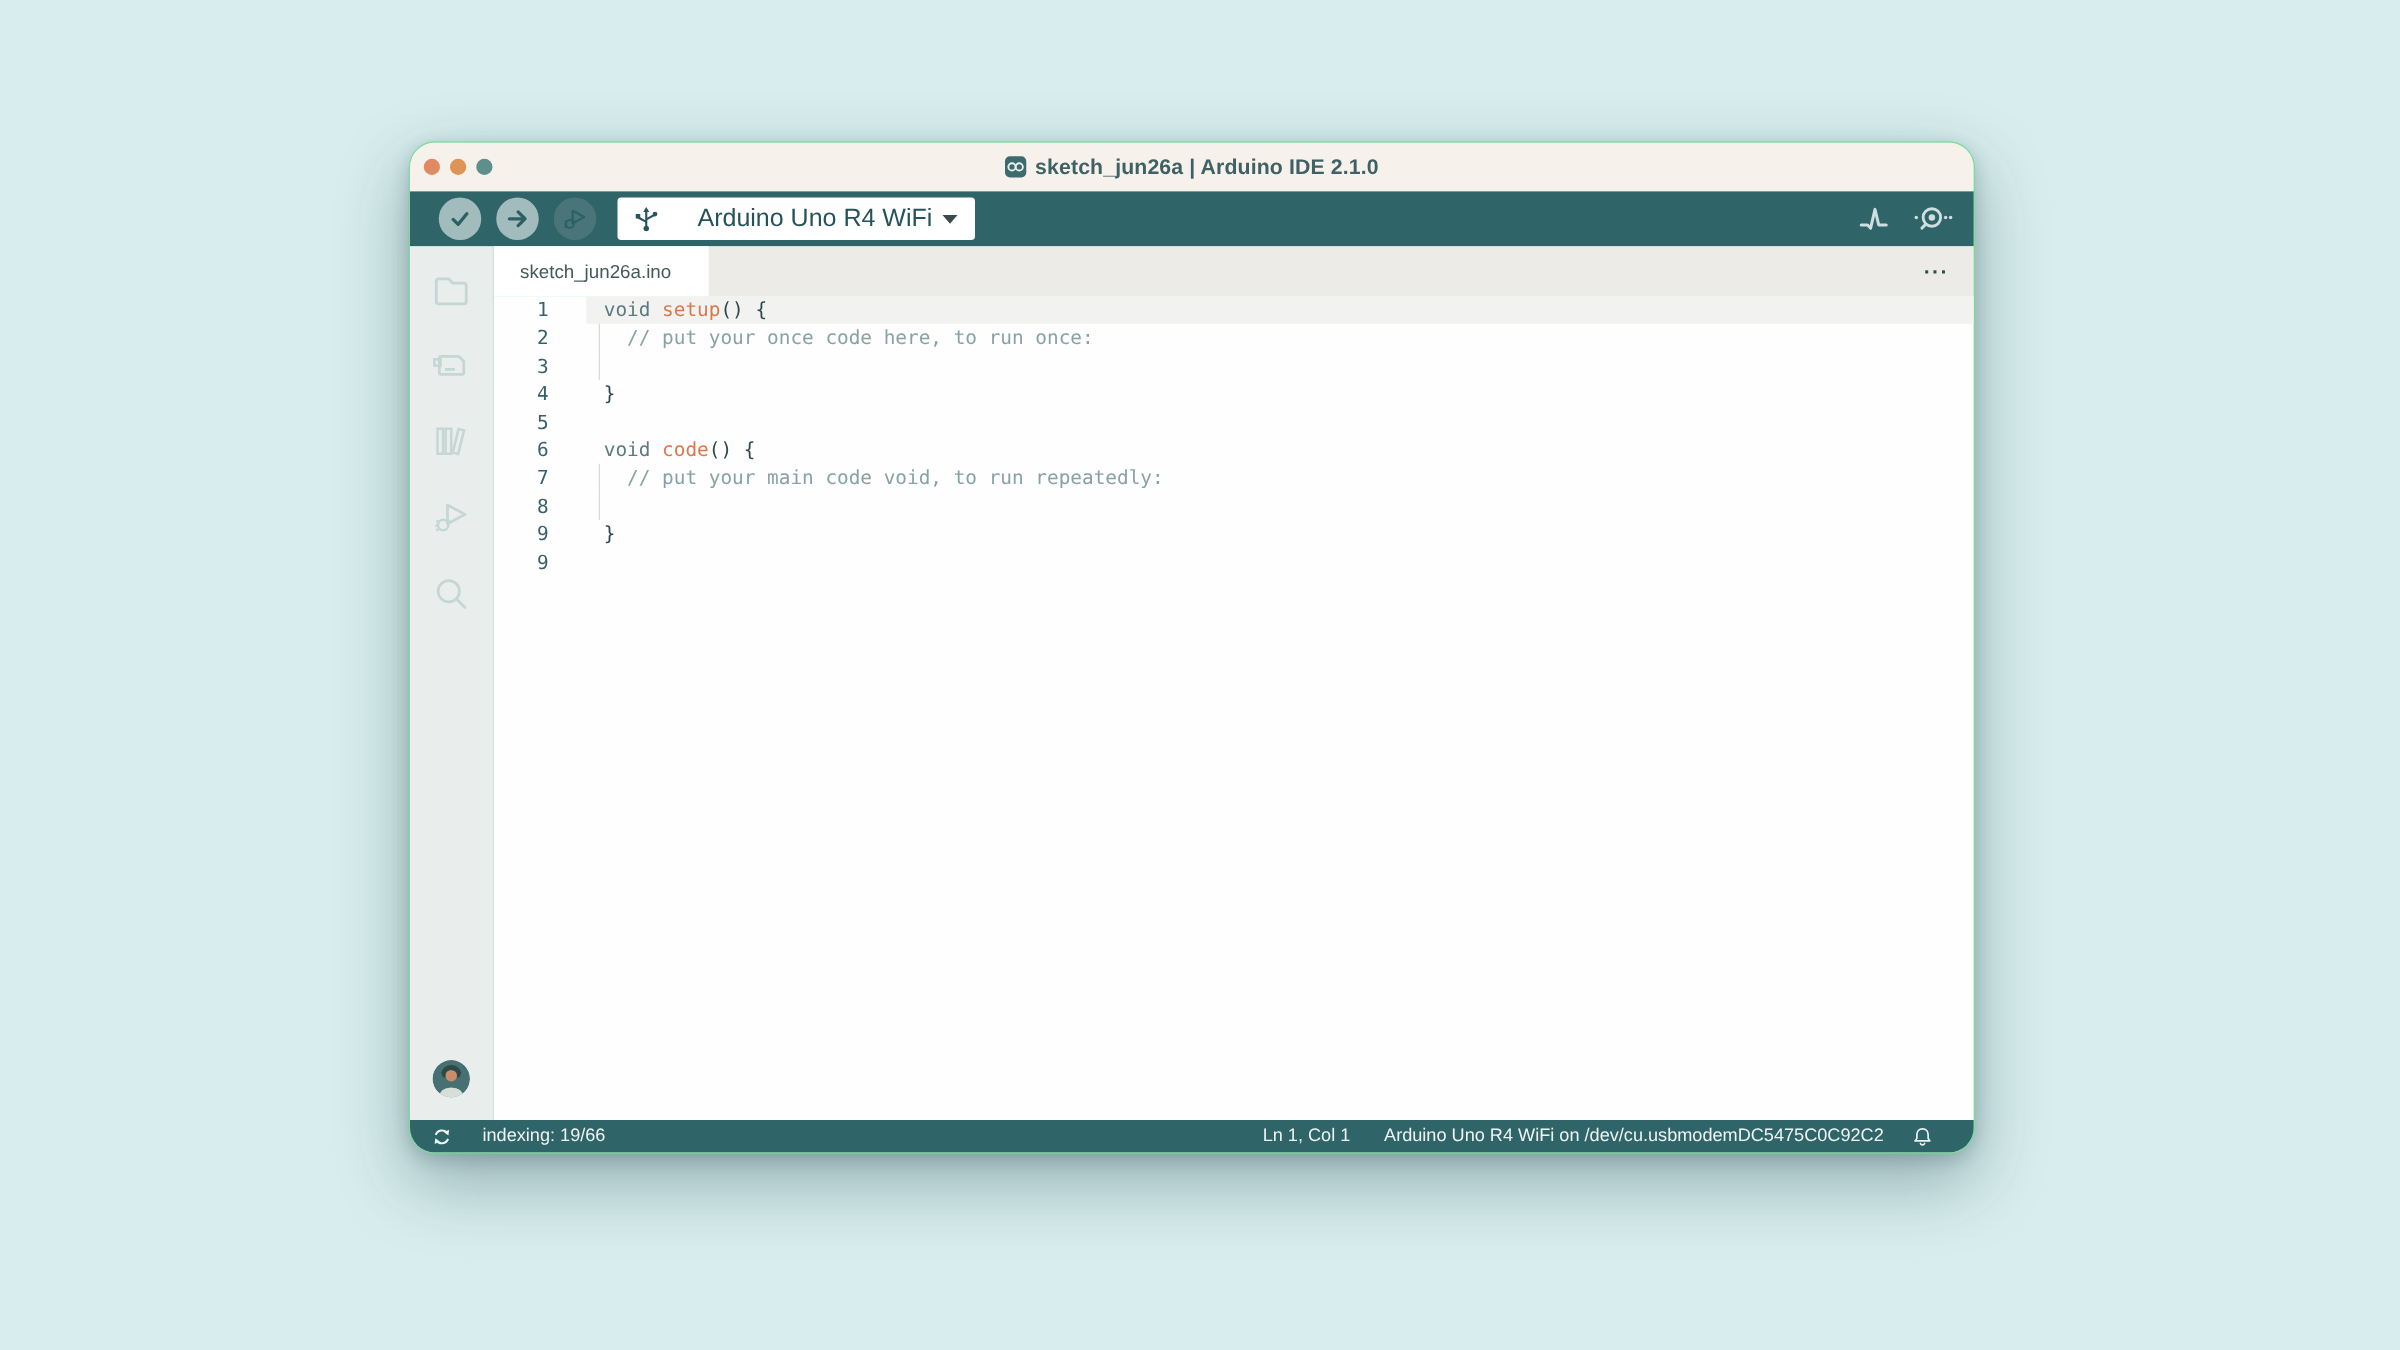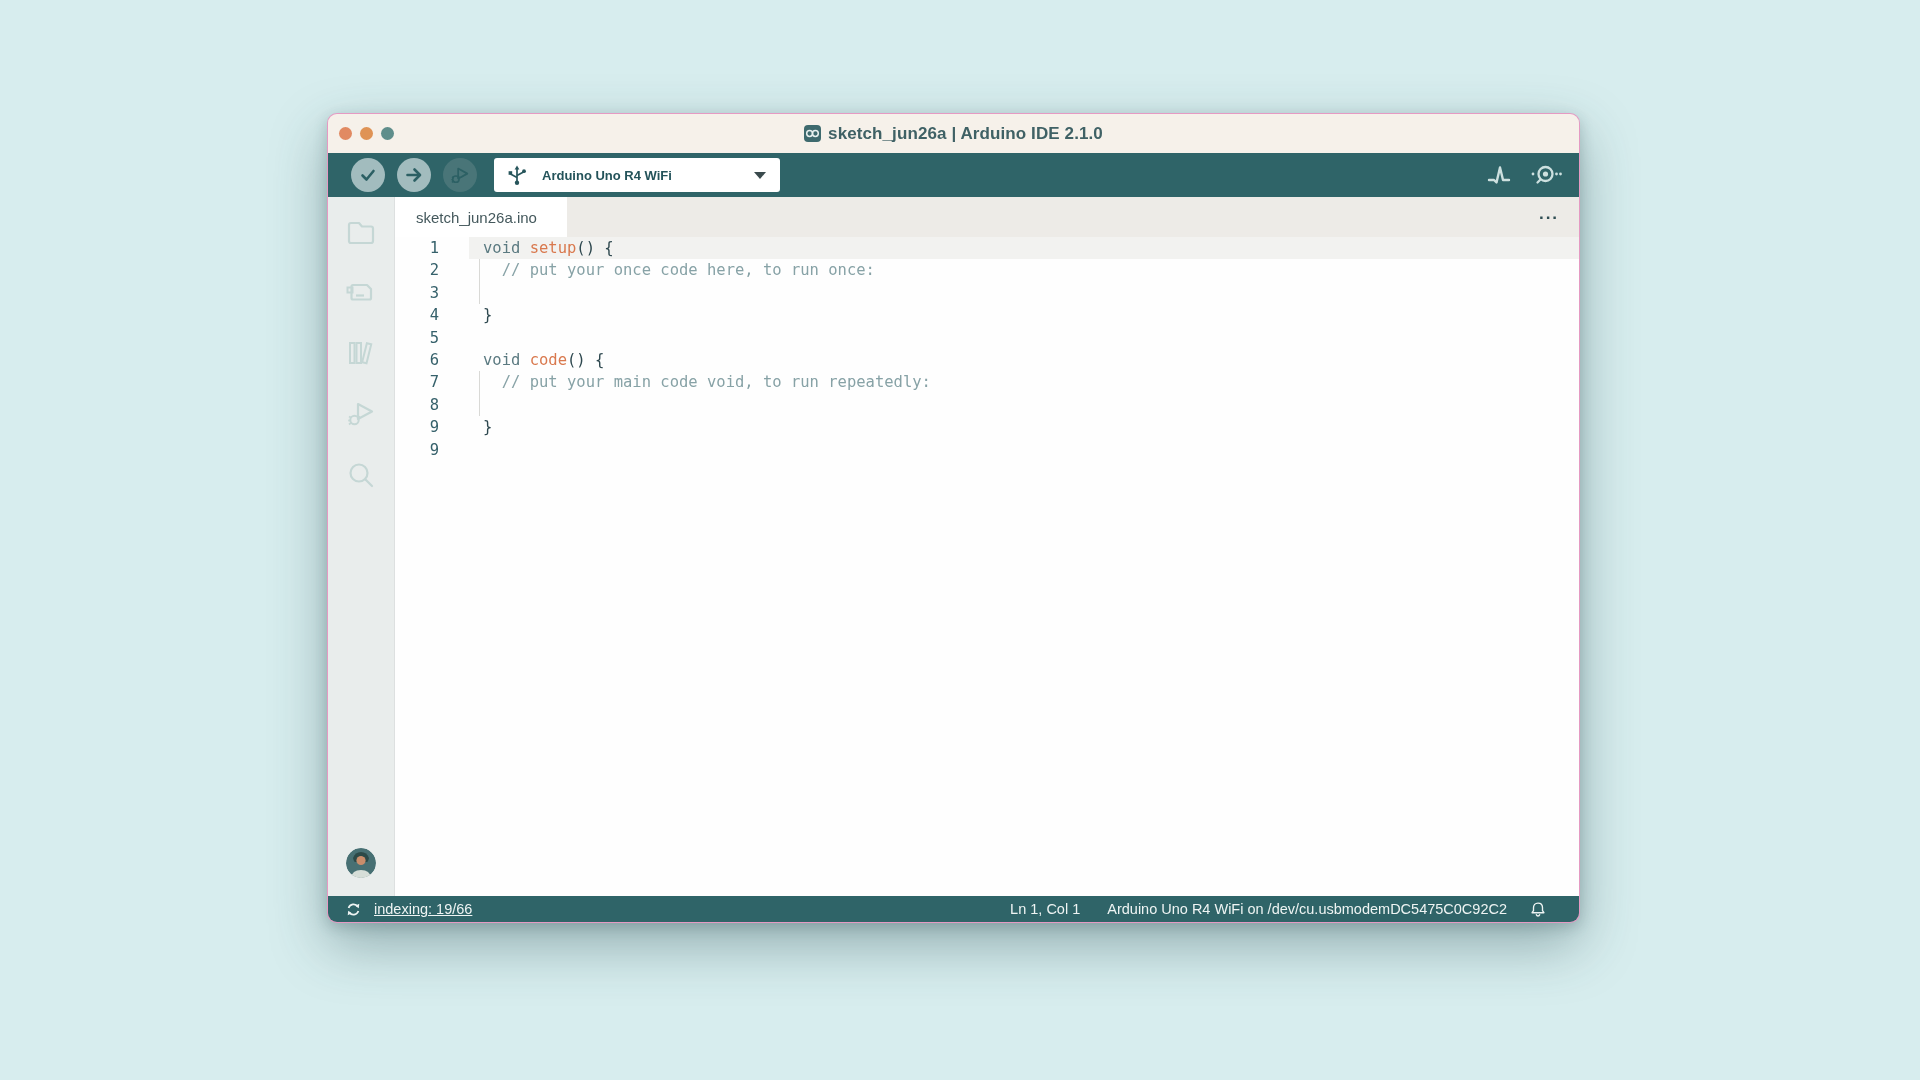--- a/index.html
+++ b/index.html
@@ -1,25 +1,25 @@
 <!DOCTYPE html>
 <html><head>
 <meta charset="utf-8">
 <style>
   * { margin:0; padding:0; box-sizing:border-box; }
   html,body { width:1920px; height:1080px; overflow:hidden; }
   body { background:#d7edee; font-family:"Liberation Sans", sans-serif; }
 
   .window {
     position:absolute; left:327px; top:113px; width:1253px; height:810px;
-    border-radius:10px; overflow:hidden;
+    border-radius:21px; overflow:hidden;
     box-shadow:0 22px 55px rgba(35,70,75,.38), 0 4px 14px rgba(35,70,75,.22);
     border:1px solid rgba(0,0,0,.08);
     display:flex; flex-direction:column;
-    background:#f9a8d4;
+    background:#86efac;
   }
 
   
   .titlebar {
     height:39px; flex:0 0 39px; background:#f6f1ea; position:relative;
     display:flex; align-items:center; justify-content:center;
   }
   .traffic { position:absolute; left:11px; top:0; height:100%; display:flex; align-items:center; gap:8px; }
   .tl { width:13px; height:13px; border-radius:50%; }
   .tl.close { background:#e18a62; }
@@ -36,21 +36,21 @@
   }
   .tb-btn { width:34px; height:34px; border-radius:50%; display:flex; align-items:center; justify-content:center; flex:0 0 auto; }
   .tb-btn + .tb-btn { margin-left:12px; }
   .tb-btn.solid { background:#a2bcbe; }
   .tb-btn.dim { background:#497578; }
   .board-selector {
     margin-left:17px; width:286px; height:34px; background:#ffffff; border-radius:3px;
     display:flex; align-items:center; padding:0 14px 0 12px;
   }
   .board-selector .usb { flex:0 0 auto; }
-  .board-label { margin-left:14px; font-size:13px; font-weight:bold; color:#24535a; white-space:nowrap; }
+  .board-label { margin-left:30px; font-size:20px; font-weight:normal; color:#24535a; white-space:nowrap; }
   .caret { margin-left:auto; width:0; height:0; border-left:6px solid transparent; border-right:6px solid transparent; border-top:7px solid #3a4a4d; }
   .tb-right { margin-left:auto; display:flex; align-items:center; gap:17px; }
   .tb-icon { display:flex; align-items:center; justify-content:center; }
 
   
   .main { flex:1 1 auto; display:flex; min-height:0; }
   .sidebar {
     width:67px; flex:0 0 67px; background:#e9edec; border-right:1px solid rgba(0,0,0,.05);
     display:flex; flex-direction:column; align-items:center; position:relative;
   }
@@ -77,21 +77,21 @@
   .tok-k { color:#5b7a81; }
   .tok-f { color:#d9794e; }
   .tok-p { color:#2e484f; }
   .tok-c { color:#87a2a6; }
 
   
   .statusbar {
     height:26px; flex:0 0 26px; background:#2f6468; color:#eef4f3;
     display:flex; align-items:center; font-size:14.5px; padding:0 32px 0 17px;
   }
-  .sb-left { display:flex; align-items:center; gap:12px;text-decoration:underline; }
+  .sb-left { display:flex; align-items:center; gap:24px; }
   .sb-rightgroup { margin-left:auto; display:flex; align-items:center; }
   .sb-pos { margin-right:27px; }
   .sb-bell { margin-left:22px; display:flex; align-items:center; }
 </style>
 </head>
 <body>
 
 <div class="window">
 
   <div class="titlebar">

